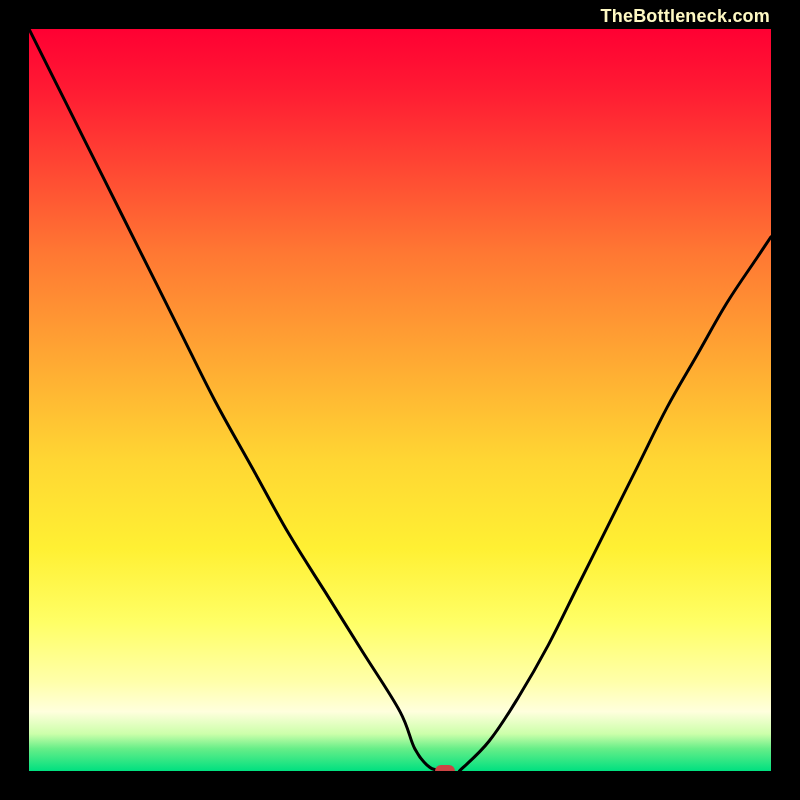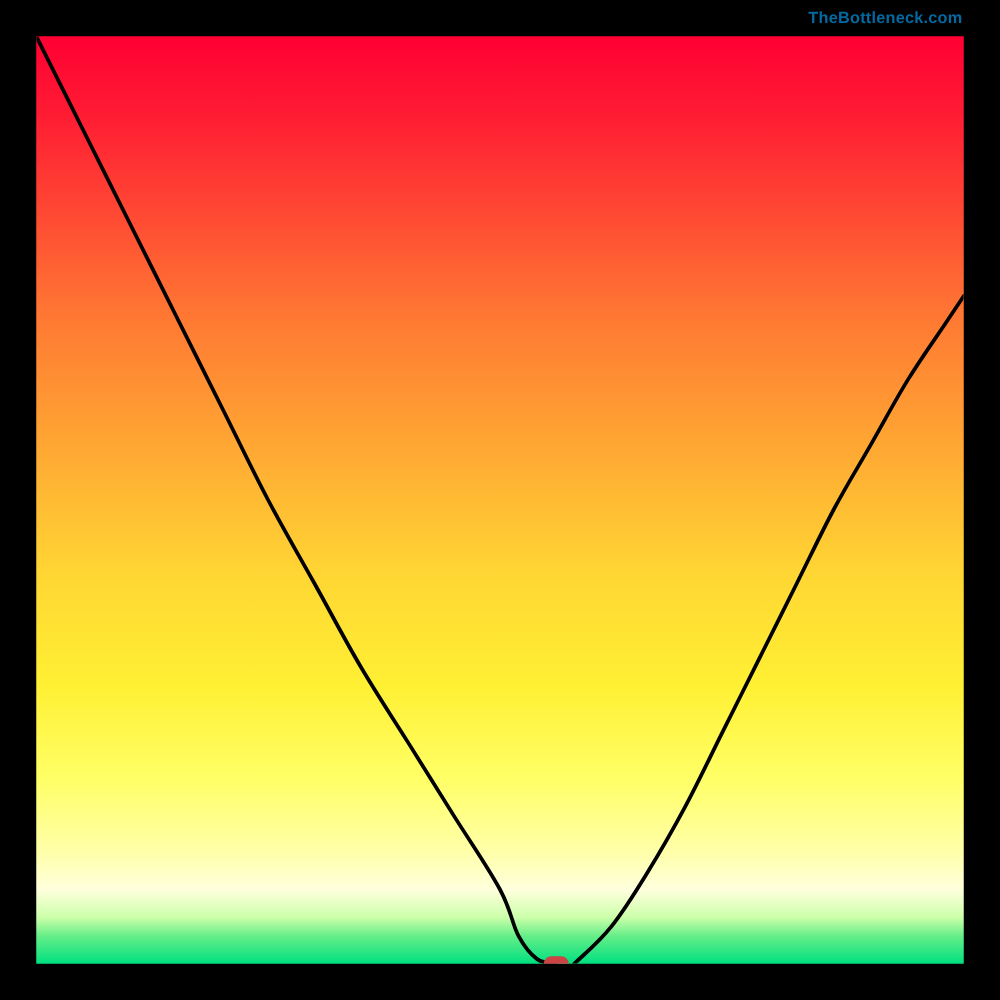--- a/index.html
+++ b/index.html
@@ -32,22 +32,22 @@
       #ccffaa 95%,
       #66ee88 97%,
       #00e080 100%
     );
     overflow: hidden;
   }
   .attribution {
     position: absolute;
     top: 6px;
     right: 30px;
-    color: #0369a1;
-    font-size: 13px;
+    color: #fef9c3;
+    font-size: 18px;
     font-weight: 600;
     letter-spacing: 0.2px;
     z-index: 10;
   }
   .curve {
     position: absolute;
     left: 0;
     top: 0;
     width: 742px;
     height: 742px;

